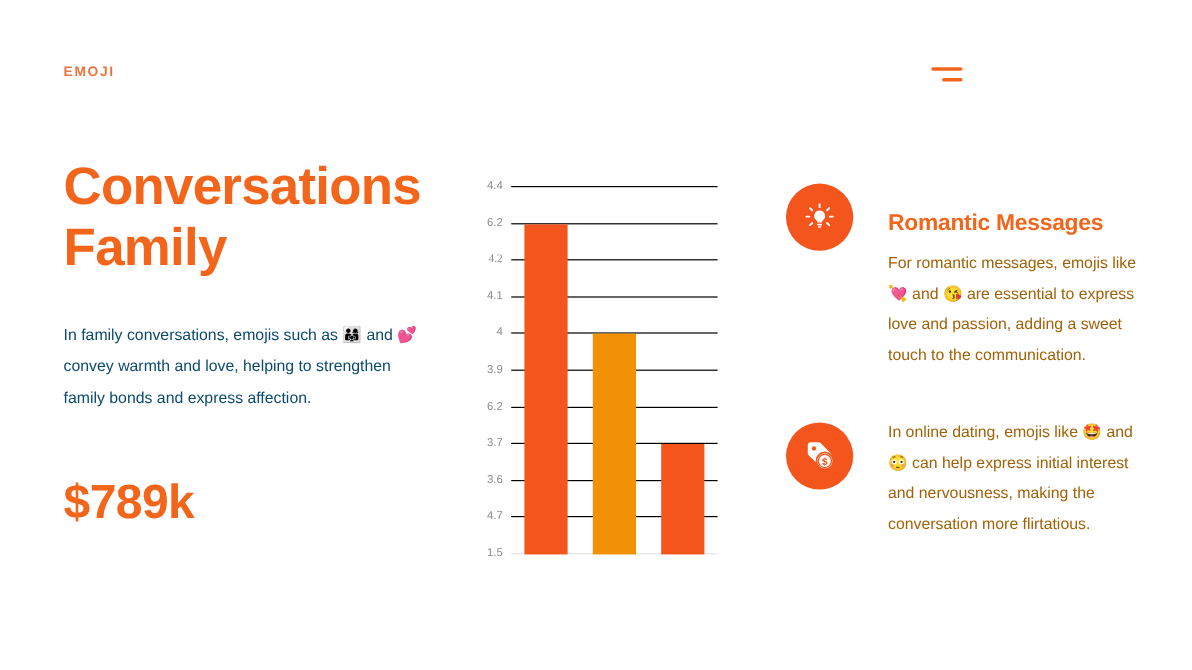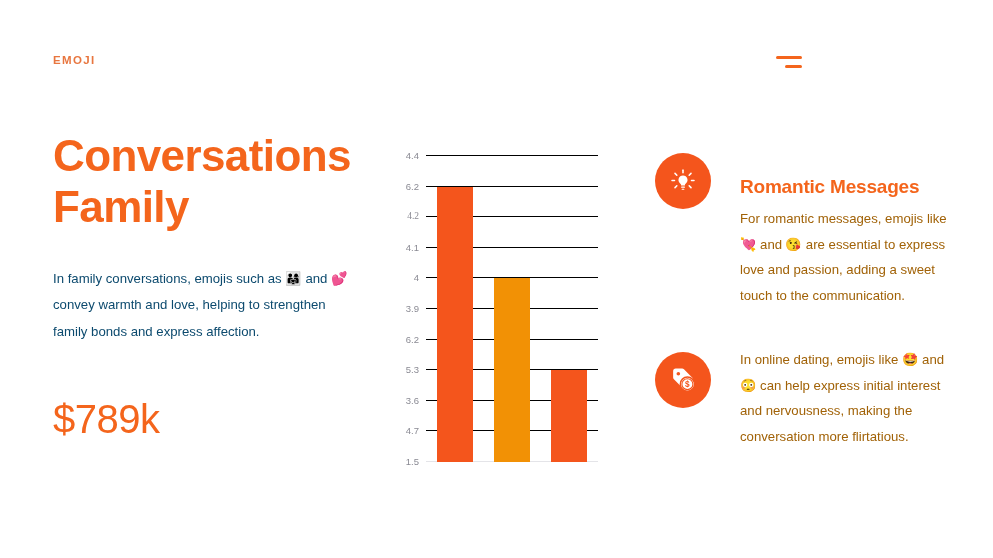--- a/index.html
+++ b/index.html
@@ -73,21 +73,21 @@
   .left-body {
     margin-top: 34px;
     font-size: 13.2px;
     line-height: 2.0;
     color: #0c4a6e;
     width: 300px;
   }
   .stat {
     margin-top: 52px;
     font-size: 40px;
-    font-weight: normal;
+    font-weight: bold;
     color: #F4651C;
     letter-spacing: -0.5px;
   }
 
   
   .chart {
     position: absolute;
     left: 396px;
     top: 148px;
     width: 210px;
@@ -194,21 +194,21 @@
           <div class="gridline base" style="bottom: 0%;">
             <span class="ytick">1.5</span>
           </div>
           <div class="gridline" style="bottom: 10%;">
             <span class="ytick">4.7</span>
           </div>
           <div class="gridline" style="bottom: 20%;">
             <span class="ytick">3.6</span>
           </div>
           <div class="gridline" style="bottom: 30%;">
-            <span class="ytick">5.3</span>
+            <span class="ytick">3.7</span>
           </div>
           <div class="gridline" style="bottom: 40%;">
             <span class="ytick">6.2</span>
           </div>
           <div class="gridline" style="bottom: 50%;">
             <span class="ytick">3.9</span>
           </div>
           <div class="gridline" style="bottom: 60%;">
             <span class="ytick">4</span>
           </div>

